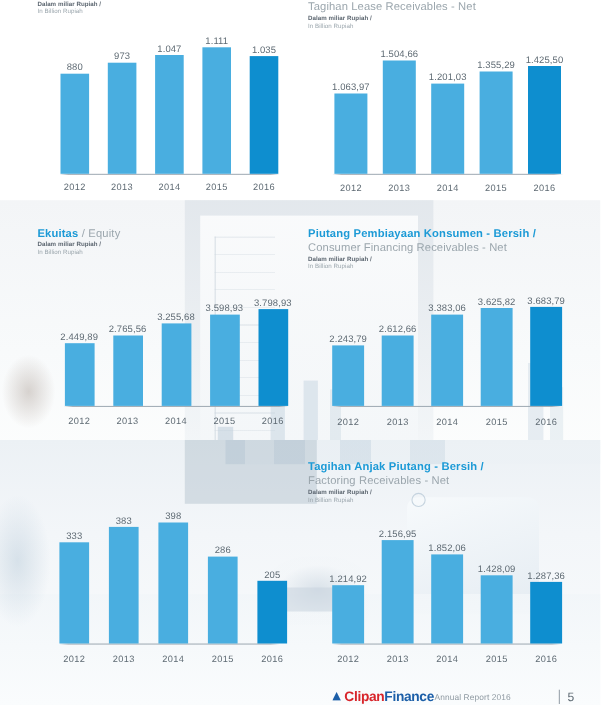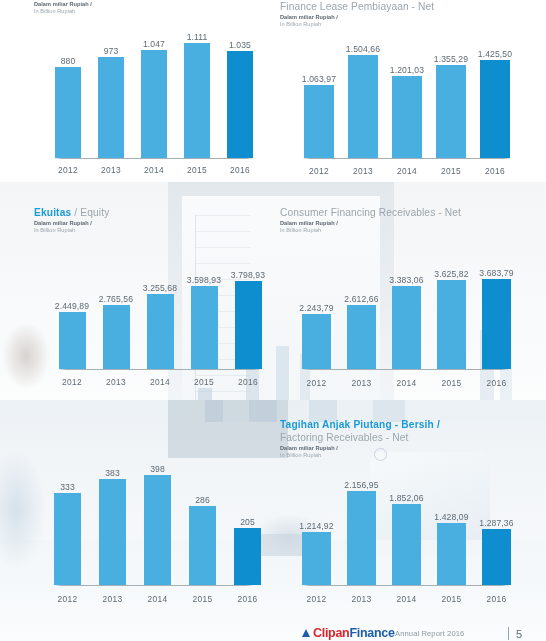--- a/index.html
+++ b/index.html
@@ -212,21 +212,21 @@
         <div class="bar-value" style="left: 118px; width: 50px; bottom: 117px;">1.111</div>
         <div class="bar-year" style="left: 120px; width: 46px; top: 135px;">2015</div>
         <div class="bar highlight" style="left: 173px; width: 26px; height: 107.133px;"></div>
         <div class="bar-value" style="left: 161px; width: 50px; bottom: 109.133px;">1.035</div>
         <div class="bar-year" style="left: 163px; width: 46px; top: 135px;">2016</div>
       </div>
   </div>
 
   <div class="chart-block" id="chart-1" style="left:280px; top:0px; width:252px; height:182px;">
     <div class="chart-head">
-      <div class="title-sub">Finance Lease Pembiayaan - Net</div>
+      <div class="title-sub">Tagihan Lease Receivables - Net</div>
       <div class="unit-id">Dalam miliar Rupiah /</div>
       <div class="unit-en">In Billion Rupiah</div>
     </div>
     <div class="plot" style="left:22px; top:42px; width:210px; height:117px;">
       <div class="baseline"></div>
     <div class="bar" style="left: 2px; width: 30px; height: 72.833px;"></div>
         <div class="bar-value" style="left: -10px; width: 54px; bottom: 74.833px;">1.063,97</div>
         <div class="bar-year" style="left: -8px; width: 50px; top: 124px;">2012</div>
         <div class="bar" style="left: 46px; width: 30px; height: 103px;"></div>
         <div class="bar-value" style="left: 34px; width: 54px; bottom: 105px;">1.504,66</div>
@@ -264,20 +264,21 @@
         <div class="bar-value" style="left: 120.5px; width: 51px; bottom: 85.3671px;">3.598,93</div>
         <div class="bar-year" style="left: 122.5px; width: 47px; top: 109px;">2015</div>
         <div class="bar highlight" style="left: 176.5px; width: 27px; height: 88px;"></div>
         <div class="bar-value" style="left: 164.5px; width: 51px; bottom: 90px;">3.798,93</div>
         <div class="bar-year" style="left: 166.5px; width: 47px; top: 109px;">2016</div>
       </div>
   </div>
 
   <div class="chart-block" id="chart-3" style="left:280px; top:206px; width:252px; height:182px;">
     <div class="chart-head">
+      <div class="title-main">Piutang Pembiayaan Konsumen - Bersih /</div>
       <div class="title-sub">Consumer Financing Receivables - Net</div>
       <div class="unit-id">Dalam miliar Rupiah /</div>
       <div class="unit-en">In Billion Rupiah</div>
     </div>
     <div class="plot" style="left:22px; top:60px; width:208px; height:104px;">
       <div class="baseline"></div>
     <div class="bar" style="left: 0px; width: 29px; height: 54.8188px;"></div>
         <div class="bar-value" style="left: -12px; width: 53px; bottom: 56.8188px;">2.243,79</div>
         <div class="bar-year" style="left: -10px; width: 49px; top: 112px;">2012</div>
         <div class="bar" style="left: 45px; width: 29px; height: 63.8308px;"></div>

